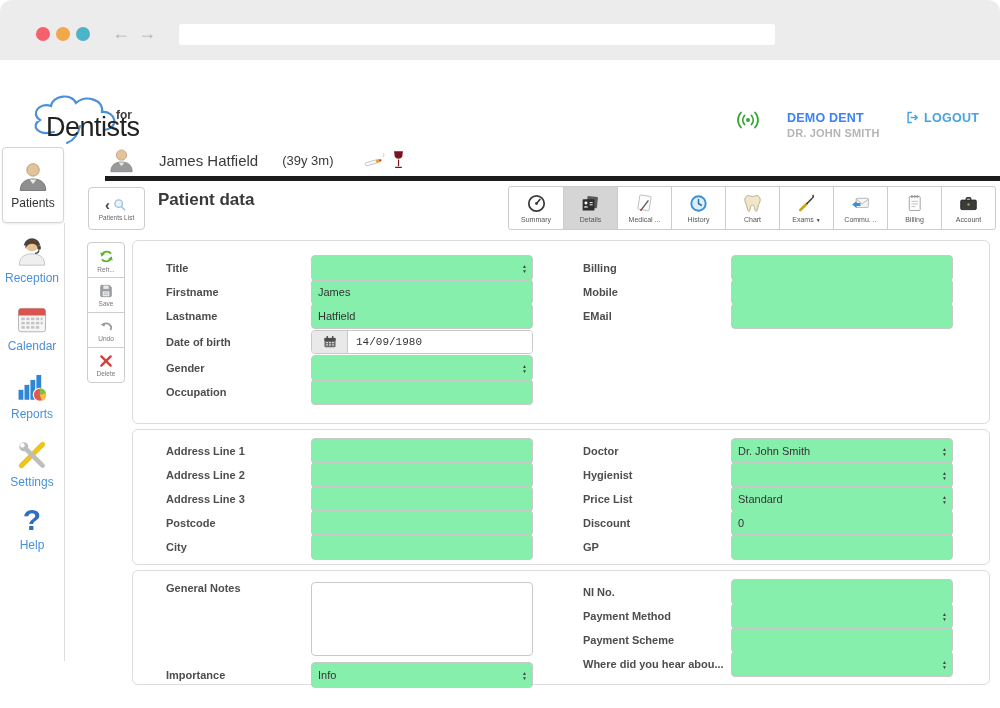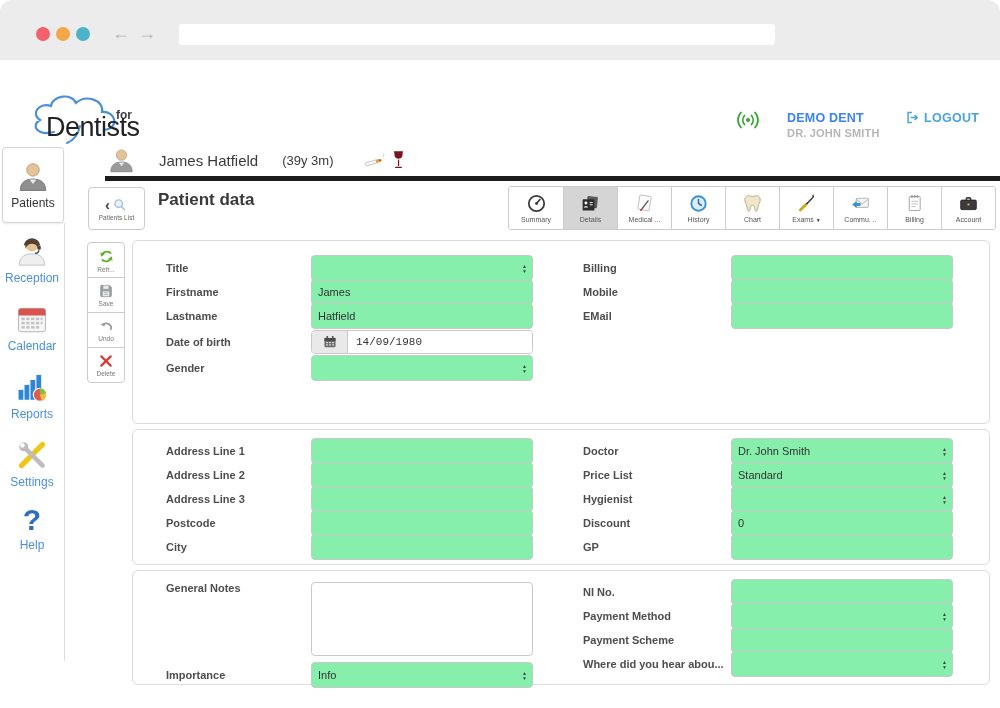--- a/index.html
+++ b/index.html
@@ -402,20 +402,24 @@
     <div class="frow">
       <label class="flabel">Gender</label>
       <div class="fselect">
         <span class="fval"></span>
         <span class="stepper">
             <i>▲</i>
             <i>▼</i>
           </span>
       </div>
     </div>
+    <div class="frow">
+      <label class="flabel">Occupation</label>
+      <input class="finput" value="" style="">
+    </div>
   </div>
   <div class="col right">
     <div class="frow">
       <label class="flabel">Billing</label>
       <input class="finput" value="" style="">
     </div>
     <div class="frow">
       <label class="flabel">Mobile</label>
       <input class="finput" value="" style="">
     </div>
@@ -454,33 +458,33 @@
       <label class="flabel">Doctor</label>
       <div class="fselect">
         <span class="fval">Dr. John Smith</span>
         <span class="stepper">
             <i>▲</i>
             <i>▼</i>
           </span>
       </div>
     </div>
     <div class="frow">
+      <label class="flabel">Hygienist</label>
+      <div class="fselect">
+        <span class="fval"></span>
+        <span class="stepper">
+            <i>▲</i>
+            <i>▼</i>
+          </span>
+      </div>
+    </div>
+    <div class="frow">
       <label class="flabel">Price List</label>
       <div class="fselect">
         <span class="fval">Standard</span>
-        <span class="stepper">
-            <i>▲</i>
-            <i>▼</i>
-          </span>
-      </div>
-    </div>
-    <div class="frow">
-      <label class="flabel">Hygienist</label>
-      <div class="fselect">
-        <span class="fval"></span>
         <span class="stepper">
             <i>▲</i>
             <i>▼</i>
           </span>
       </div>
     </div>
     <div class="frow">
       <label class="flabel">Discount</label>
       <input class="finput" value="0" style="">
     </div>

